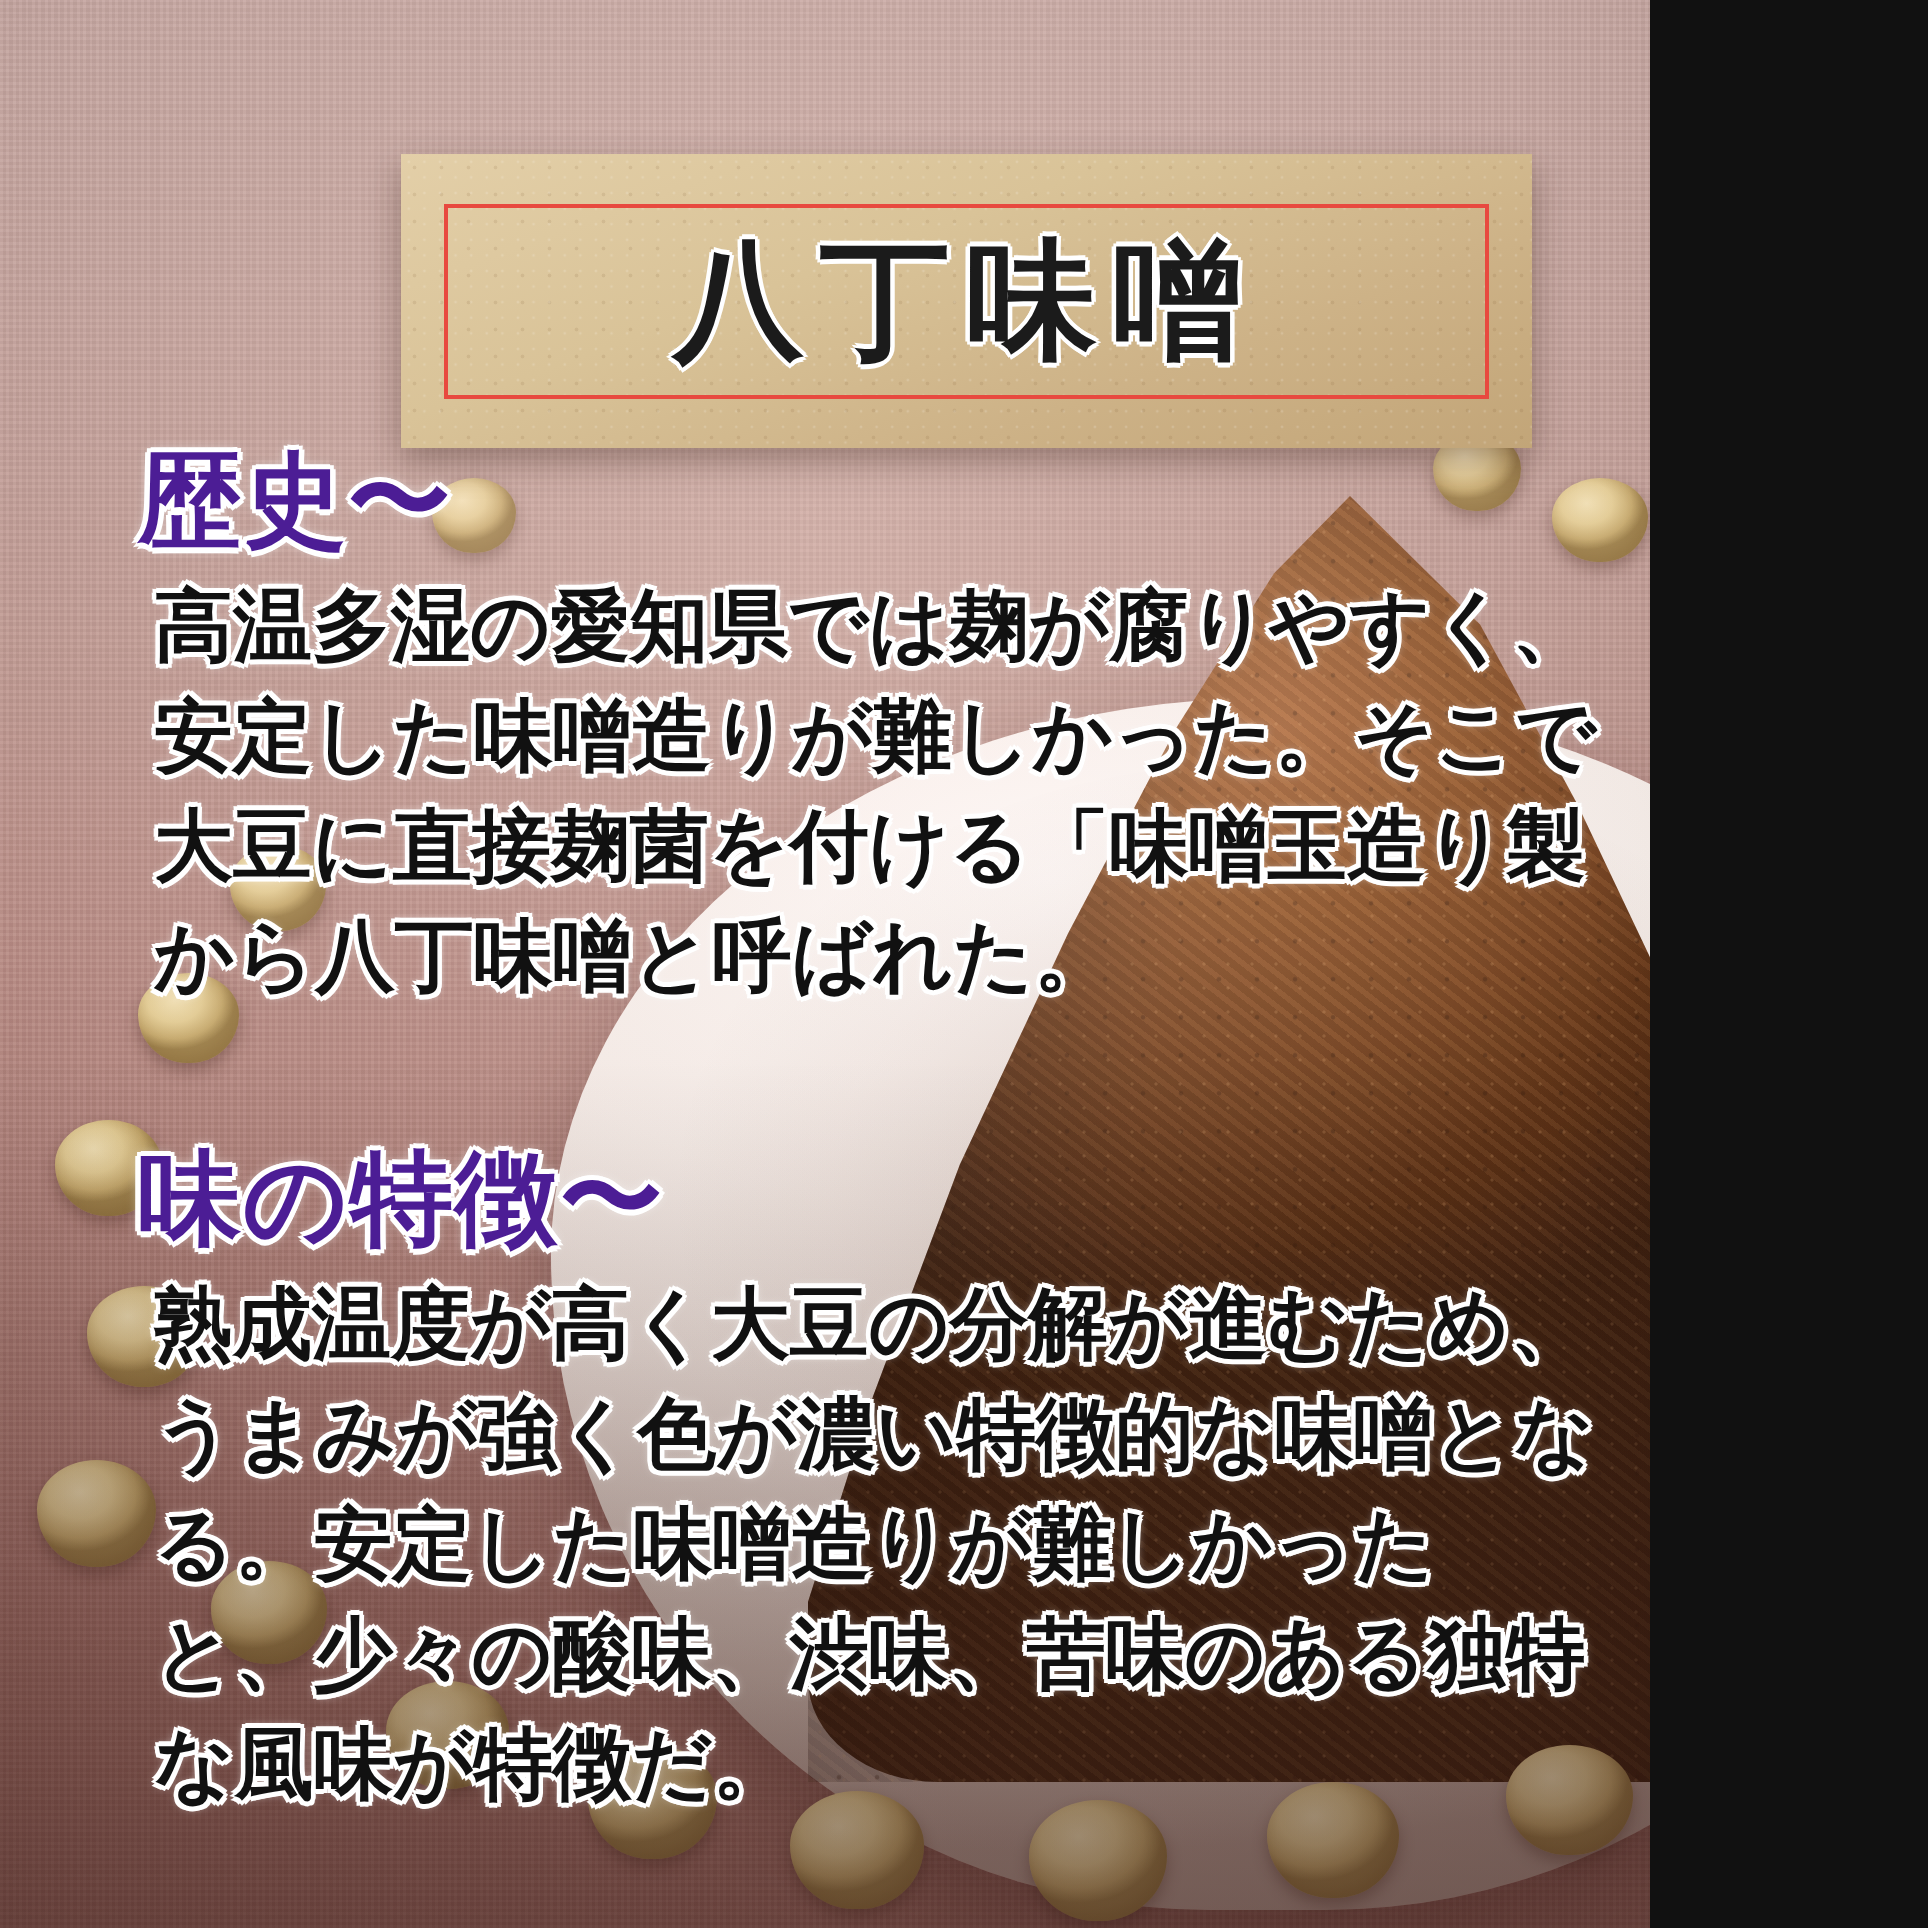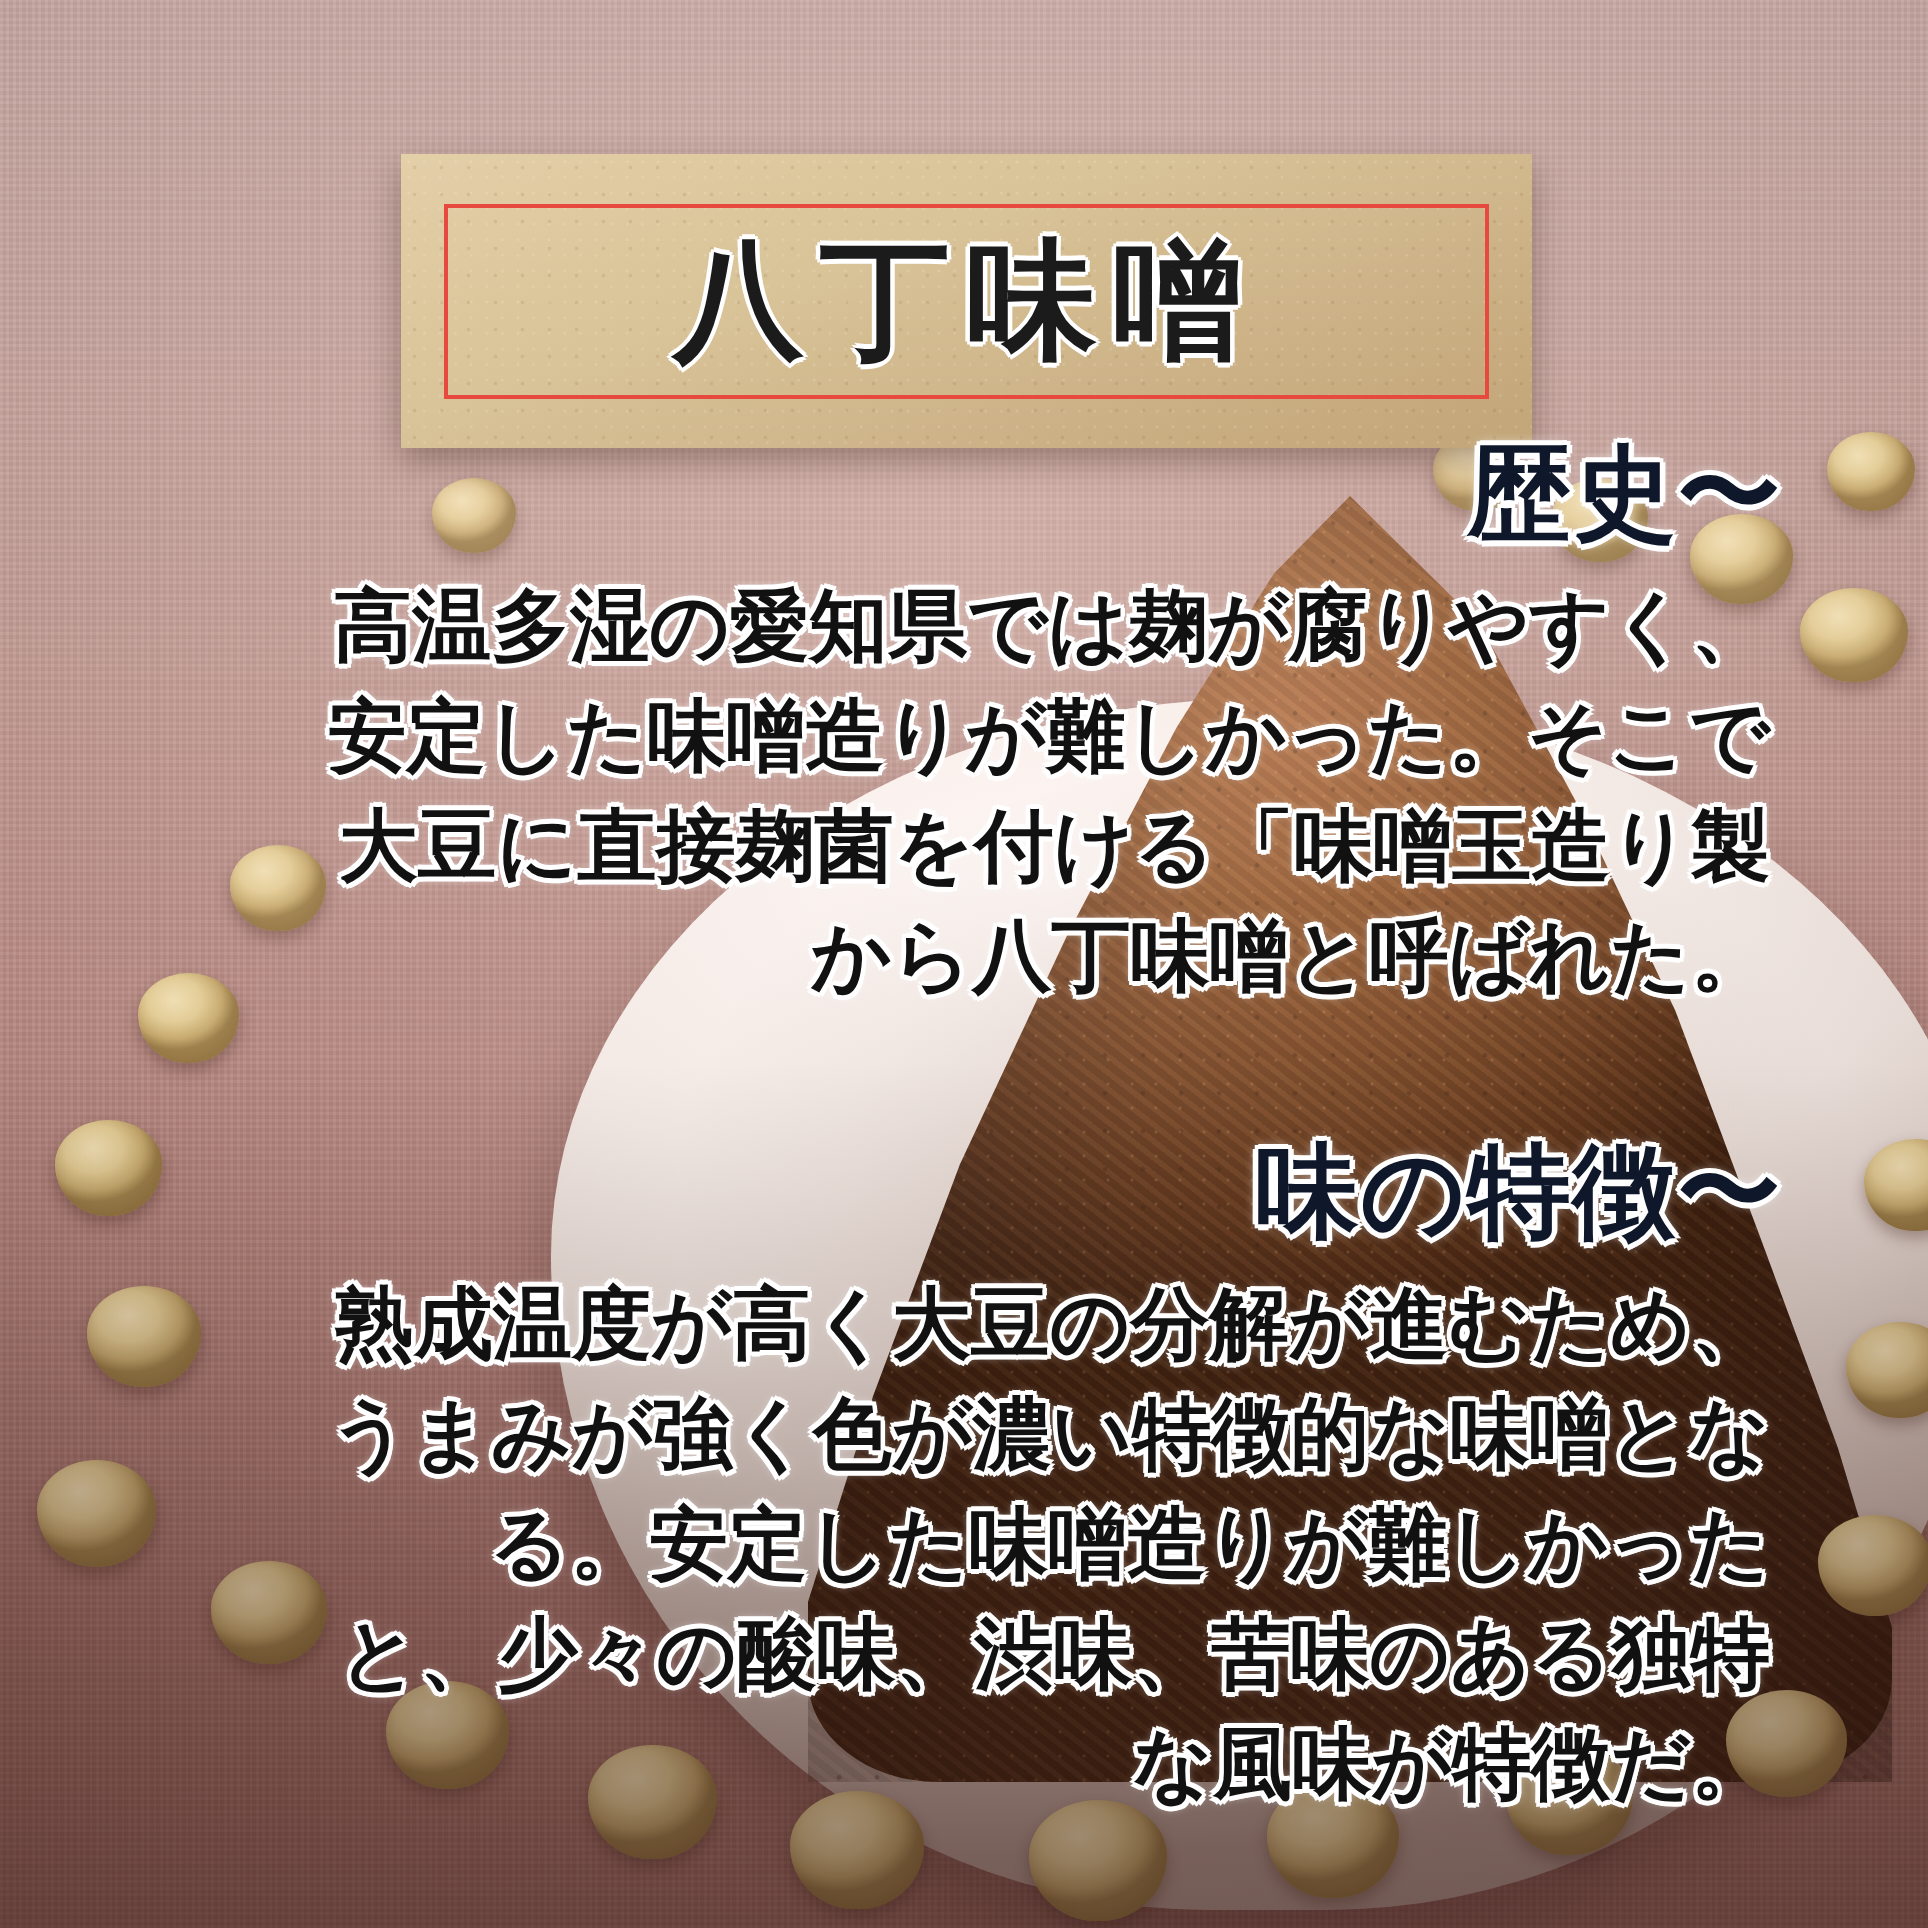--- a/index.html
+++ b/index.html
@@ -6,25 +6,24 @@
     margin: 0;
     padding: 0;
     background: #111;
   }
   body {
     font-family: "DejaVu Sans", sans-serif;
   }
 
   #poster {
     position: relative;
-    width: 1928px;
+    width: 1650px;
     height: 1928px;
     overflow: hidden;
     background: #c9a39b;
-    text-align: right;
   }
 
   
   .bg-base {
     position: absolute;
     inset: 0;
     background:
       
       linear-gradient(180deg, #c7a9a4 0%, #c3a29c 18%, #bf9a93 32%, #b98d86 48%, #b08079 66%, #a8736c 84%, #9f6a63 100%);
   }
@@ -165,25 +164,25 @@
   }
 
   
   .content {
     position: absolute;
     left: 138px;
     top: 441px;
     width: 1653px;
   }
   .heading {
-    font-family: Liberation Mono, monospace;
+    font-family: Liberation Serif, serif;
     font-weight: 700;
     font-size: 103px;
     line-height: 1.18;
-    color: #0f172a;
+    color: #4c1d95;
     letter-spacing: 1.8px;
     text-shadow:
       -3.7px -3.7px 0 #fff, 3.7px -3.7px 0 #fff, -3.7px 3.7px 0 #fff, 3.7px 3.7px 0 #fff,
       -5.5px 0 0 #fff, 5.5px 0 0 #fff, 0 -5.5px 0 #fff, 0 5.5px 0 #fff,
       0 0 13px rgba(255,255,255,.9);
     margin: 0 0 5.5px 0;
   }
   .para {
     font-family: "DejaVu Serif", serif;
     font-weight: 700;

